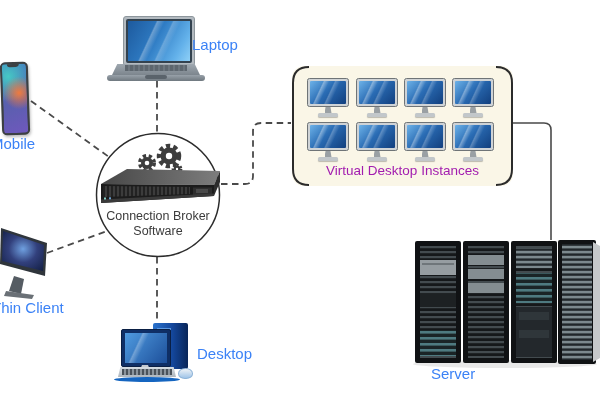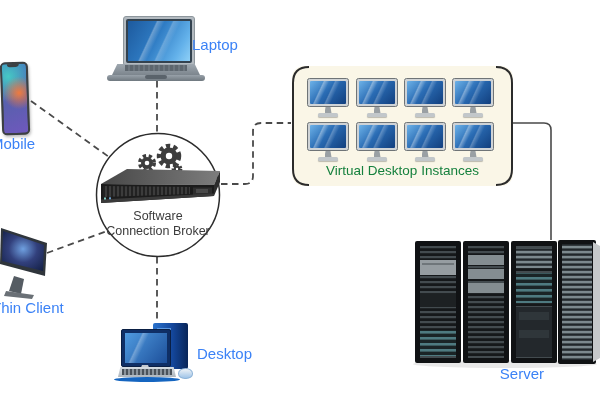--- a/index.html
+++ b/index.html
@@ -54,21 +54,21 @@
          background:linear-gradient(#d6dde3,#aeb6bd);}
   .desktop .kb i{position:absolute;left:4px;right:4px;height:6px;top:2px;
          background:repeating-linear-gradient(90deg,#4a525a 0 2.5px,#8b949c 2.5px 4px);}
   .desktop .swoosh{position:absolute;left:2px;top:57px;width:66px;height:5px;background:#1565c0;
          border-radius:50%;}
   .desktop .mouse{position:absolute;left:66px;top:48px;width:13px;height:9px;
          background:linear-gradient(#eef2f6,#9fc4e8);border:1px solid #8fb4d8;border-radius:50% 50% 45% 45%;}
 
   
   .vdi-box{position:absolute;left:292px;top:66px;width:221px;height:120px;background:#faf6e7;border-radius:12px;}
-  .vdi-label{position:absolute;left:0;right:0;top:97px;text-align:center;font-size:13.5px;color:#15803d;}
+  .vdi-label{position:absolute;left:0;right:0;top:97px;text-align:center;font-size:13.5px;color:#a21caf;}
   .mon{position:absolute;width:42px;height:42px;}
   .mon .frame{position:relative;width:42px;height:29px;box-sizing:border-box;border:1px solid #6f7477;
          border-radius:2.5px;background:#cfd3d6;padding:2px;}
   .mon .scr2{width:100%;height:100%;border-radius:1px;
          background:linear-gradient(135deg,#6db2e8 0%,#2a6cb4 45%,#123f7e 100%);position:relative;overflow:hidden;}
   .mon .scr2:after{content:"";position:absolute;inset:0;
          background:linear-gradient(115deg,transparent 28%,rgba(255,255,255,.35) 31%,transparent 42%,transparent 52%,rgba(255,255,255,.25) 55%,transparent 66%);}
   .mon .neck{width:7px;height:6px;margin:0 auto;background:#9aa0a4;clip-path:polygon(15% 0,85% 0,100% 100%,0 100%);}
   .mon .base{width:20px;height:3.5px;margin:0 auto;background:#c2c7ca;border-radius:1.5px;
          box-shadow:0 1px 1px rgba(0,0,0,.25);}
@@ -275,20 +275,20 @@
         <div class="neck"></div>
         <div class="base"></div>
       </div>
     <div class="vdi-label">Virtual Desktop Instances</div>
   </div>
 
   <div class="lbl" style="left:192px;top:37px">Laptop</div>
   <div class="lbl" style="left:-9px;top:136px">Mobile</div>
   <div class="lbl" style="left:-8px;top:300px">Thin Client</div>
   <div class="lbl" style="left:197px;top:346px">Desktop</div>
-  <div class="lbl" style="left:444px;top:366px;width:100px;text-align:right">Server</div>
+  <div class="lbl" style="left:431px;top:366px;width:100px;text-align:left">Server</div>
 
   <div class="circle-label">
+    <div>Connection Broker</div>
     <div>Software</div>
-    <div>Connection Broker</div>
   </div>
 
 </div>
 
 </body></html>

